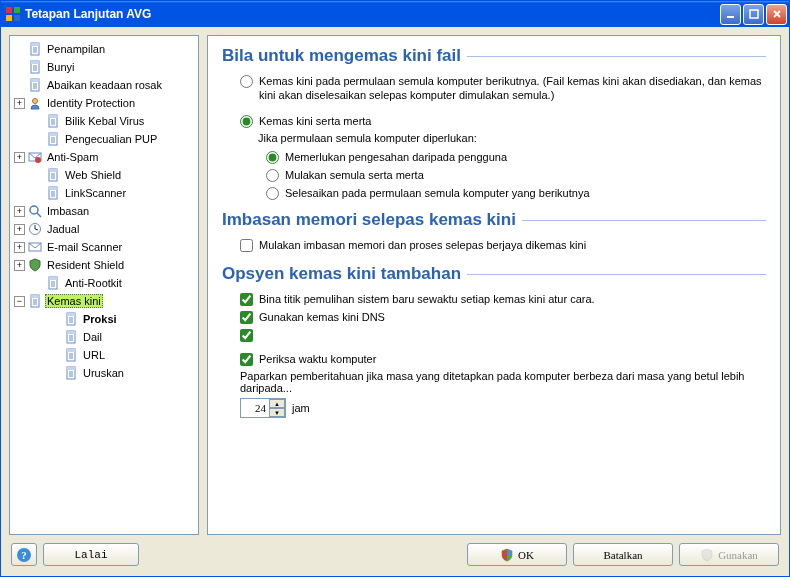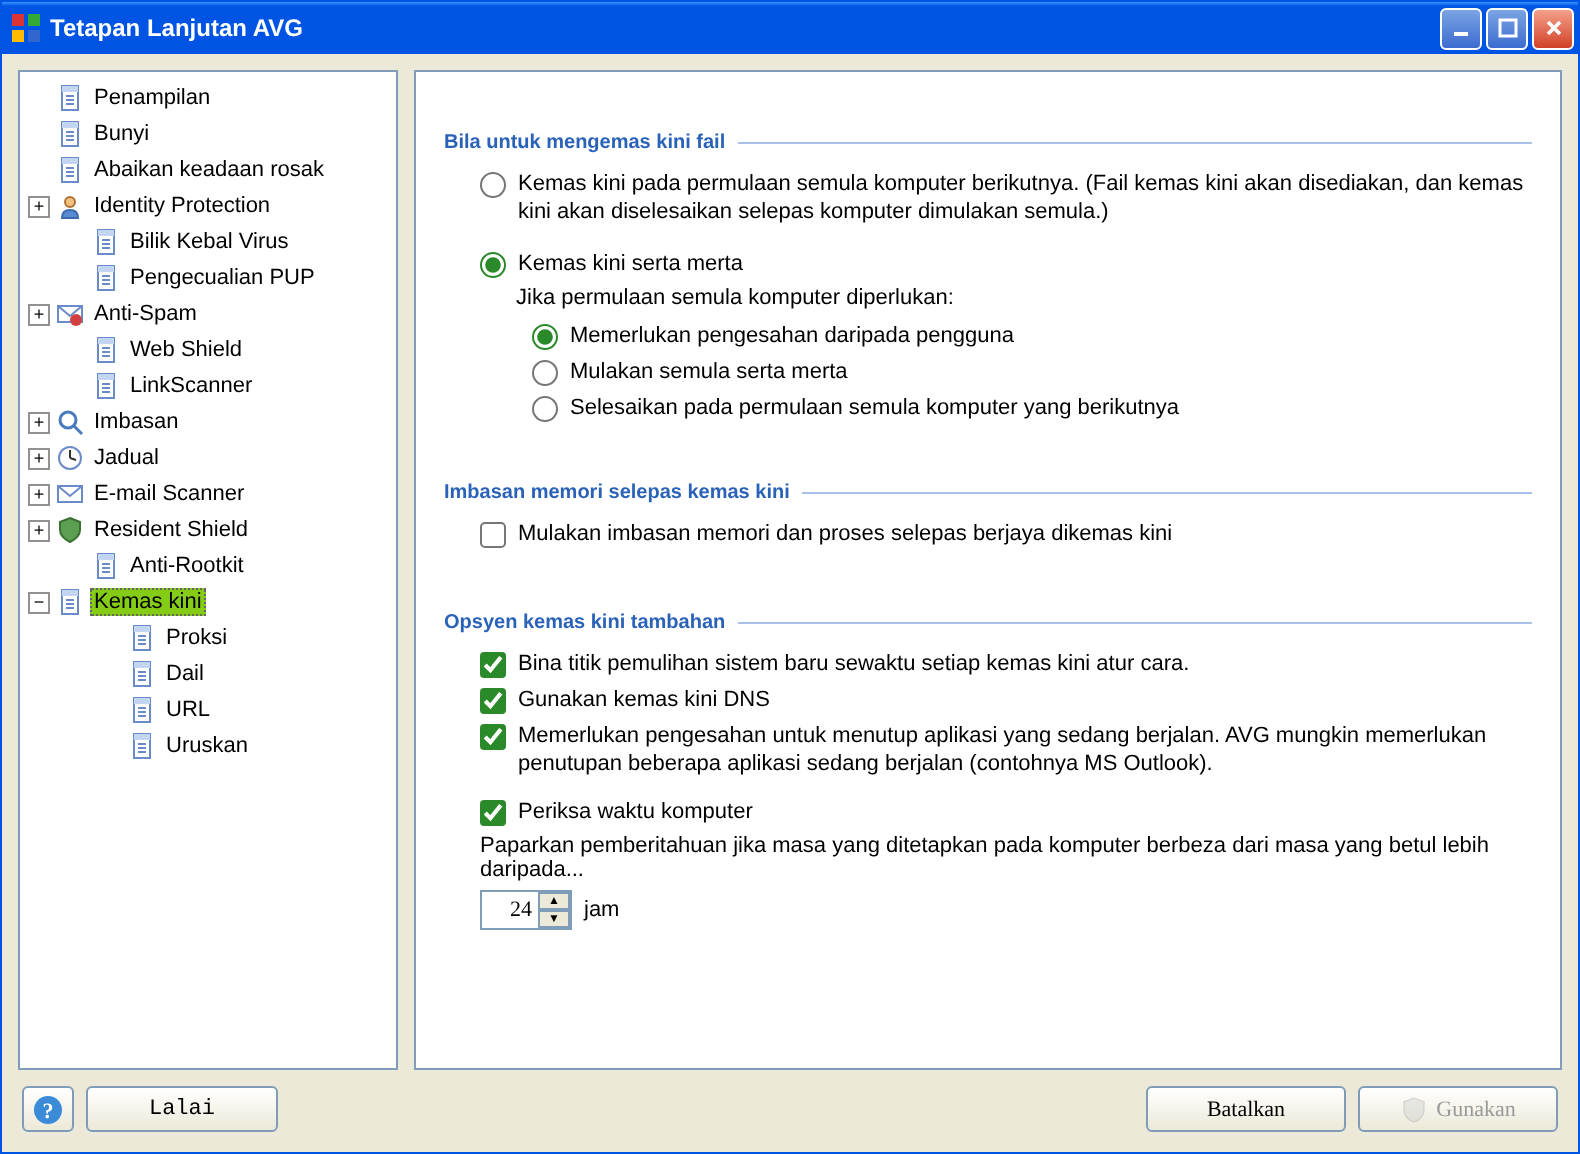--- a/index.html
+++ b/index.html
@@ -19,24 +19,24 @@
 .panels { flex:1; display:flex; gap:8px; }
 
 .tree-panel { width: 190px; background:#fff; border:1px solid #7f9db9; overflow:auto; padding:4px 2px; }
 .tree ul { list-style:none; padding-left: 0; }
 .tree li { padding: 1px 0; white-space: nowrap; }
 .tree li .row { display:flex; align-items:center; gap:3px; height:16px; cursor:pointer; }
 .tree .expander { width:11px; height:11px; border:1px solid #919191; background:#fff; display:flex; align-items:center; justify-content:center; font-size:9px; line-height:1; color:#000; flex-shrink:0; margin-left:2px; }
 .tree .expander.none { border:none; background:transparent; }
 .tree .node-icon { width:14px; height:14px; flex-shrink:0; }
 .tree .label { padding: 0 2px; }
-.tree .label.selected { background:#84cc16; border:1px dotted #666; padding:0 1px; }
+.tree .label.selected { background:#bef264; border:1px dotted #666; padding:0 1px; }
 
 .options-panel { flex:1; background:#fff; border:1px solid #7f9db9; padding: 10px 14px; overflow:auto; }
-.section-title { color:#2a62b8; font-weight:bold; font-size:10px; display:flex; align-items:center; gap:6px; margin:20px 0 6px 0; }
+.section-title { color:#2a62b8; font-weight:bold; font-size:17px; display:flex; align-items:center; gap:6px; margin:0 0 6px 0; }
 .section-title .rule { flex:1; height:1px; background:#a9c0e7; }
 .radio-row, .check-row { display:flex; align-items:flex-start; gap:6px; padding:2px 0 2px 18px; line-height:14px; }
 .radio-row.sub, .check-row.sub { padding-left: 44px; }
 .radio-row input, .check-row input { margin-top:1px; flex-shrink:0; }
 .desc { padding-left: 36px; color:#000; margin:2px 0 4px 0; }
 .check-row.l1 { padding-left:18px; }
 .check-row input[type=checkbox] { accent-color:#2a8a2a; width:13px; height:13px; }
 .radio-row input[type=radio] { accent-color:#2a8a2a; width:13px; height:13px; }
 .spin-row { padding-left:18px; display:flex; align-items:center; gap:6px; margin-top:4px; }
 .spin { width:46px; height:20px; border:1px solid #7f9db9; background:#a3a3a3; display:flex; }
@@ -264,21 +264,21 @@
                       <rect x="3" y="1" width="8" height="12" fill="#fff" stroke="#6a8bc8"></rect>
                       <rect x="3" y="1" width="8" height="3" fill="#c3d5f0"></rect>
                       <line x1="5" y1="6" x2="9" y2="6" stroke="#6a8bc8"></line>
                       <line x1="5" y1="8" x2="9" y2="8" stroke="#6a8bc8"></line>
                       <line x1="5" y1="10" x2="9" y2="10" stroke="#6a8bc8"></line>
                     </svg></span>
                   <span class="label selected">Kemas kini</span>
                 </div>
               </li>
               <li>
-                <div class="row" style="padding-left: 36px;">
+                <div class="row" style="padding-left: 36px; font-weight: bold;">
                   <span class="expander none"></span>
                   <span class="node-icon"><svg viewBox="0 0 14 14">
                       <rect x="3" y="1" width="8" height="12" fill="#fff" stroke="#6a8bc8"></rect>
                       <rect x="3" y="1" width="8" height="3" fill="#c3d5f0"></rect>
                       <line x1="5" y1="6" x2="9" y2="6" stroke="#6a8bc8"></line>
                       <line x1="5" y1="8" x2="9" y2="8" stroke="#6a8bc8"></line>
                       <line x1="5" y1="10" x2="9" y2="10" stroke="#6a8bc8"></line>
                     </svg></span>
                   <span class="label">Proksi</span>
                 </div>
@@ -373,21 +373,20 @@
         <label class="check-row l1">
           <input type="checkbox" checked="" style="">
           <span>Bina titik pemulihan sistem baru sewaktu setiap kemas kini atur cara.</span>
         </label>
         <label class="check-row l1">
           <input type="checkbox" checked="" style="">
           <span>Gunakan kemas kini DNS</span>
         </label>
         <label class="check-row l1">
           <input type="checkbox" checked="" style="">
-          <span>Memerlukan pengesahan untuk menutup aplikasi yang sedang berjalan. AVG mungkin memerlukan penutupan beberapa aplikasi sedang berjalan (contohnya MS Outlook).</span>
         </label>
         <div style="height:6px"></div>
         <label class="check-row l1">
           <input type="checkbox" checked="" style="">
           <span>Periksa waktu komputer</span>
         </label>
         <div class="note">Paparkan pemberitahuan jika masa yang ditetapkan pada komputer berbeza dari masa yang betul lebih daripada...</div>
         <div class="spin-row">
           <div class="spin">
             <input type="text" value="24" style="">
@@ -406,20 +405,29 @@
         <svg viewBox="0 0 16 16" width="16" height="16">
             <circle cx="8" cy="8" r="7" fill="#3b8bd8"></circle>
             <text x="8" y="12" text-anchor="middle" fill="#fff" font-size="11" font-family="Tahoma" font-weight="bold">?</text>
           </svg>
       </div>
       <button class="btn wide">
           <span>Lalai</span>
         </button>
       <div class="spacer"></div>
       <button class="btn w100">
+        <svg class="shield-icon" viewBox="0 0 14 14">
+            <path d="M7 1 L12 3 V7 C12 10 9.5 12.5 7 13 C4.5 12.5 2 10 2 7 V3 Z" fill="#d6c24a" stroke="#8a7a20" stroke-width="0.6"></path>
+            <path d="M7 1 L7 13 C4.5 12.5 2 10 2 7 V3 Z" fill="#c8483a"></path>
+            <path d="M7 1 L12 3 V7 L7 7 Z" fill="#4a8fd6"></path>
+            <path d="M7 7 L12 7 C12 10 9.5 12.5 7 13 Z" fill="#4aab4a"></path>
+          </svg>
+        <span>OK</span>
+      </button>
+      <button class="btn w100">
           <span>Batalkan</span>
         </button>
       <button class="btn w100 disabled">
         <svg class="shield-icon" viewBox="0 0 14 14" style="opacity:0.4">
             <path d="M7 1 L12 3 V7 C12 10 9.5 12.5 7 13 C4.5 12.5 2 10 2 7 V3 Z" fill="#ccc" stroke="#999" stroke-width="0.6"></path>
           </svg>
         <span>Gunakan</span>
       </button>
     </div>
   </div>

